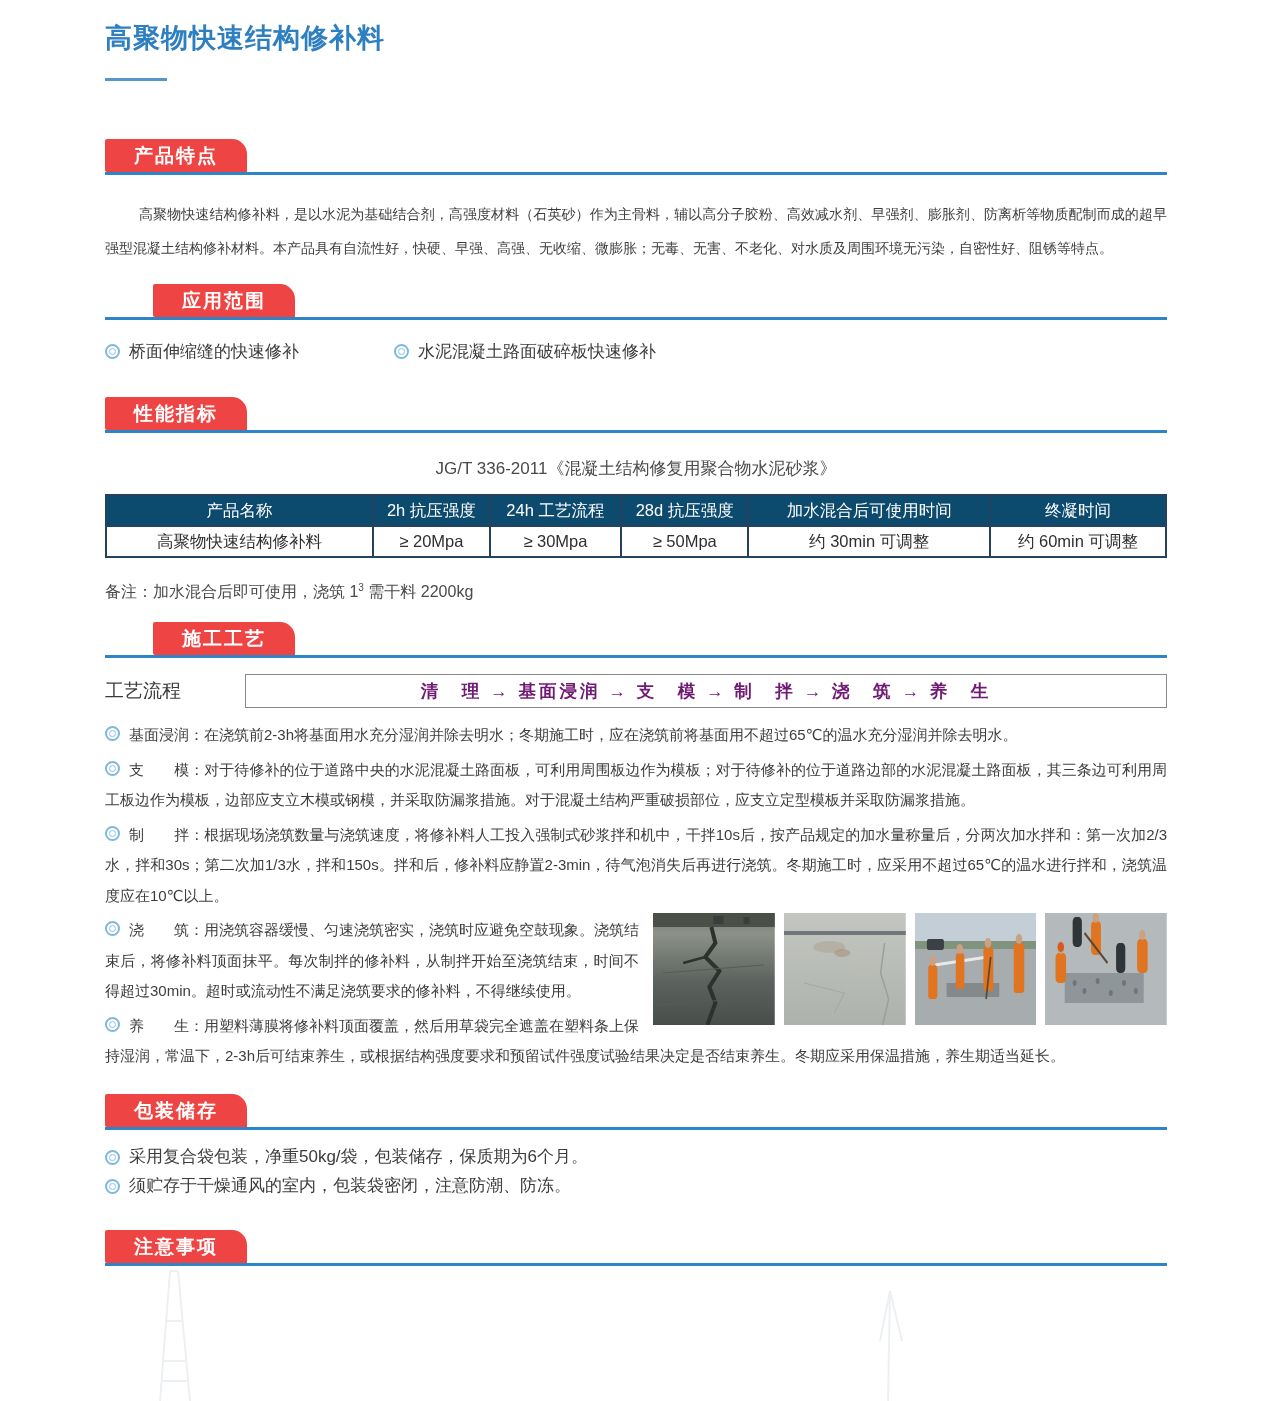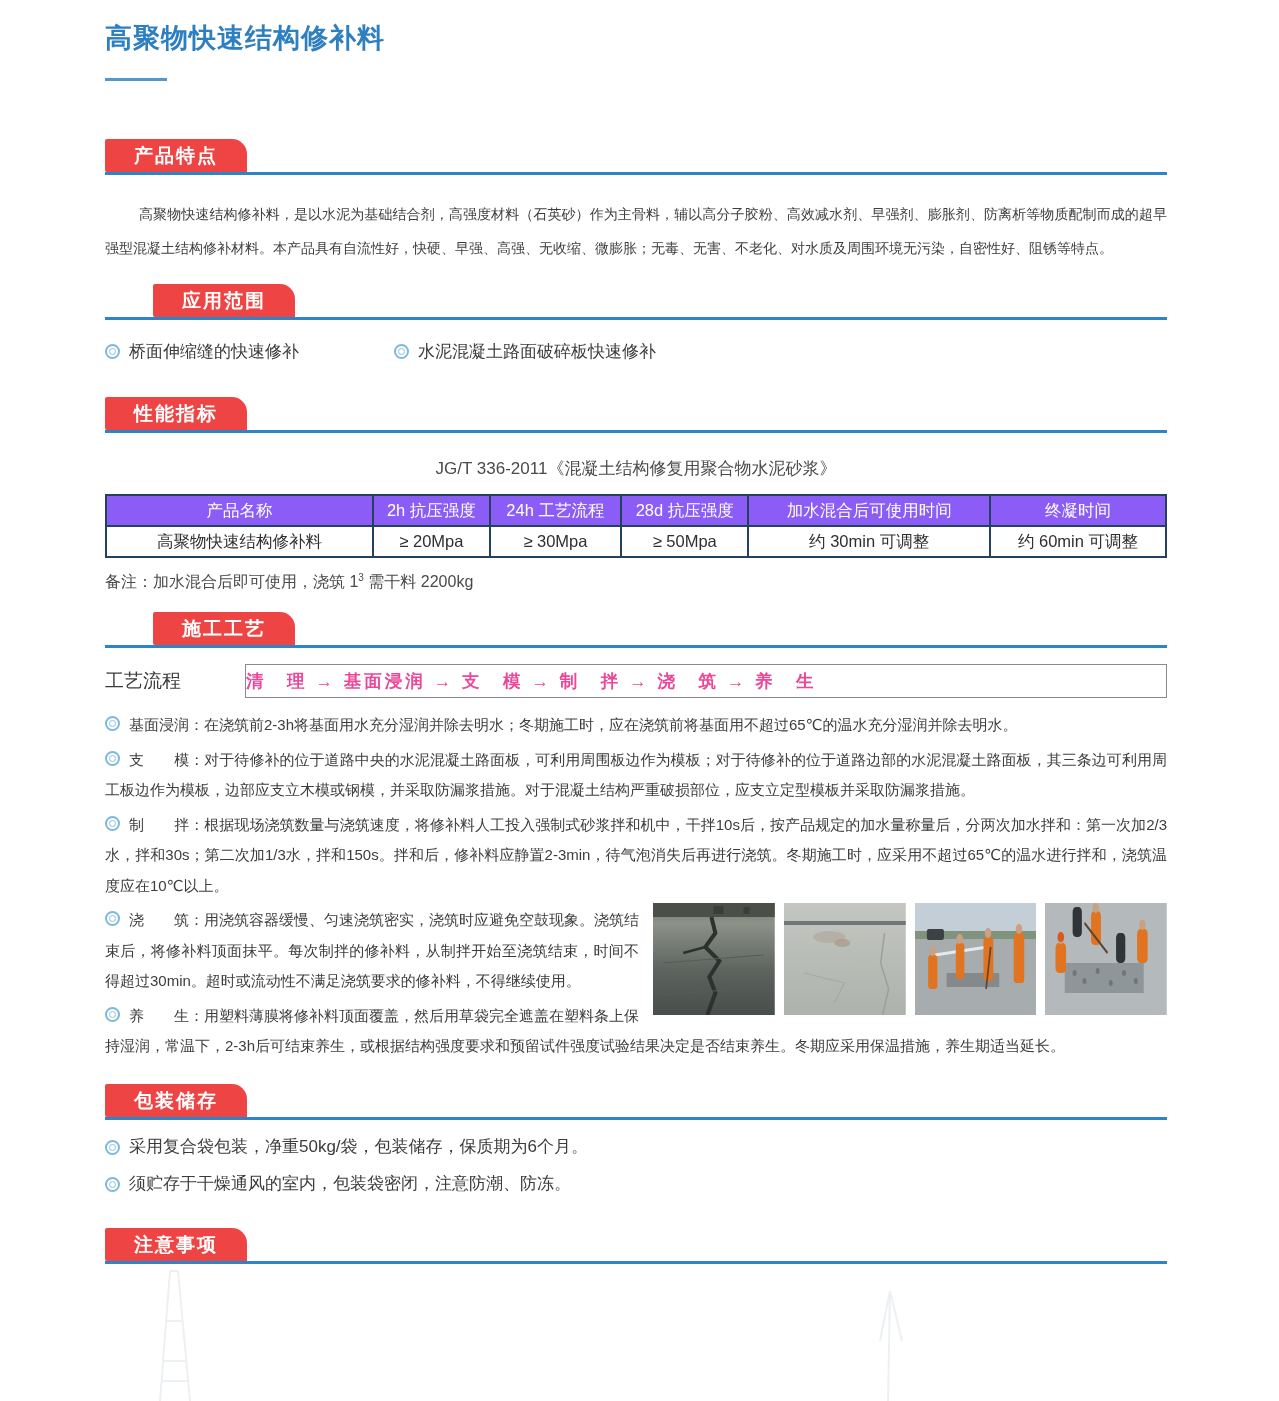--- a/index.html
+++ b/index.html
@@ -22,36 +22,36 @@
   .dot{display:inline-block;width:11px;height:11px;border:2px solid #7db8dd;border-radius:50%;
        position:relative;vertical-align:-1px;margin-right:9px;flex:none;}
   .dot::after{content:"";position:absolute;left:2px;top:2px;width:5px;height:5px;
        border:1px solid #8cc0e0;border-radius:50%;}
   .app-row{display:flex;gap:95px;margin-top:20px;font-size:17px;}
   .app-item{display:flex;align-items:center;text-align:right;}
   .standard-line{margin-top:24px;text-align:center;font-size:17px;color:#4a4a4a;}
   
   table.perf{width:100%;border-collapse:collapse;margin-top:14px;table-layout:fixed;}
   table.perf th,table.perf td{border:2px solid #24425f;text-align:center;padding:0;height:29px;font-size:16.5px;}
-  table.perf th{background:#8b5cf6;color:#ffffff;font-weight:normal;}
+  table.perf th{background:#0c4a6e;color:#ffffff;font-weight:normal;}
   table.perf td{color:#2f2f2f;}
-  .note-line{margin-top:14px;font-size:16px;color:#4a4a4a;}
+  .note-line{margin-top:24px;font-size:16px;color:#4a4a4a;}
   .note-line sup{font-size:10px;}
   
   .flow-row{display:flex;align-items:center;margin-top:16px;}
   .flow-label{width:140px;font-size:19px;color:#3b3b3b;flex:none;}
-  .flow-box{flex:1;border:1px solid #8a8a8a;text-align:left;font-size:17.5px;color:#ec4899;
+  .flow-box{flex:1;border:1px solid #8a8a8a;text-align:center;font-size:17.5px;color:#701a75;
             padding:4px 0;letter-spacing:3px;font-weight:bold;}
   
   .steps{margin-top:12px;font-size:15px;line-height:30.5px;color:#3d3d3d;text-align:justify;}
   .steps p{margin:4px 0 0 0;}
   .photo-strip{float:right;width:514px;height:112px;margin:2px 0 8px 14px;display:flex;gap:9px;}
   .photo{flex:1;overflow:hidden;}
   .photo svg{display:block;width:100%;height:100%;}
-  .list-item{display:flex;align-items:flex-start;font-size:17px;line-height:29px;margin-top:8px;}
+  .list-item{display:flex;align-items:flex-start;font-size:17px;line-height:29px;}
   .list-item .dot{margin-top:8px;}
   .mt58{margin-top:58px;} .mt36{margin-top:19px;padding-left:48px;} .mt34{margin-top:34px;}
   .mt30{margin-top:30px;} .mt22{margin-top:22px;clear:both;}
   .storage{margin-top:12px;}
   
   .watermark{position:absolute;bottom:0;pointer-events:none;opacity:0.5;}
 </style>
 </head>
 <body>
 

